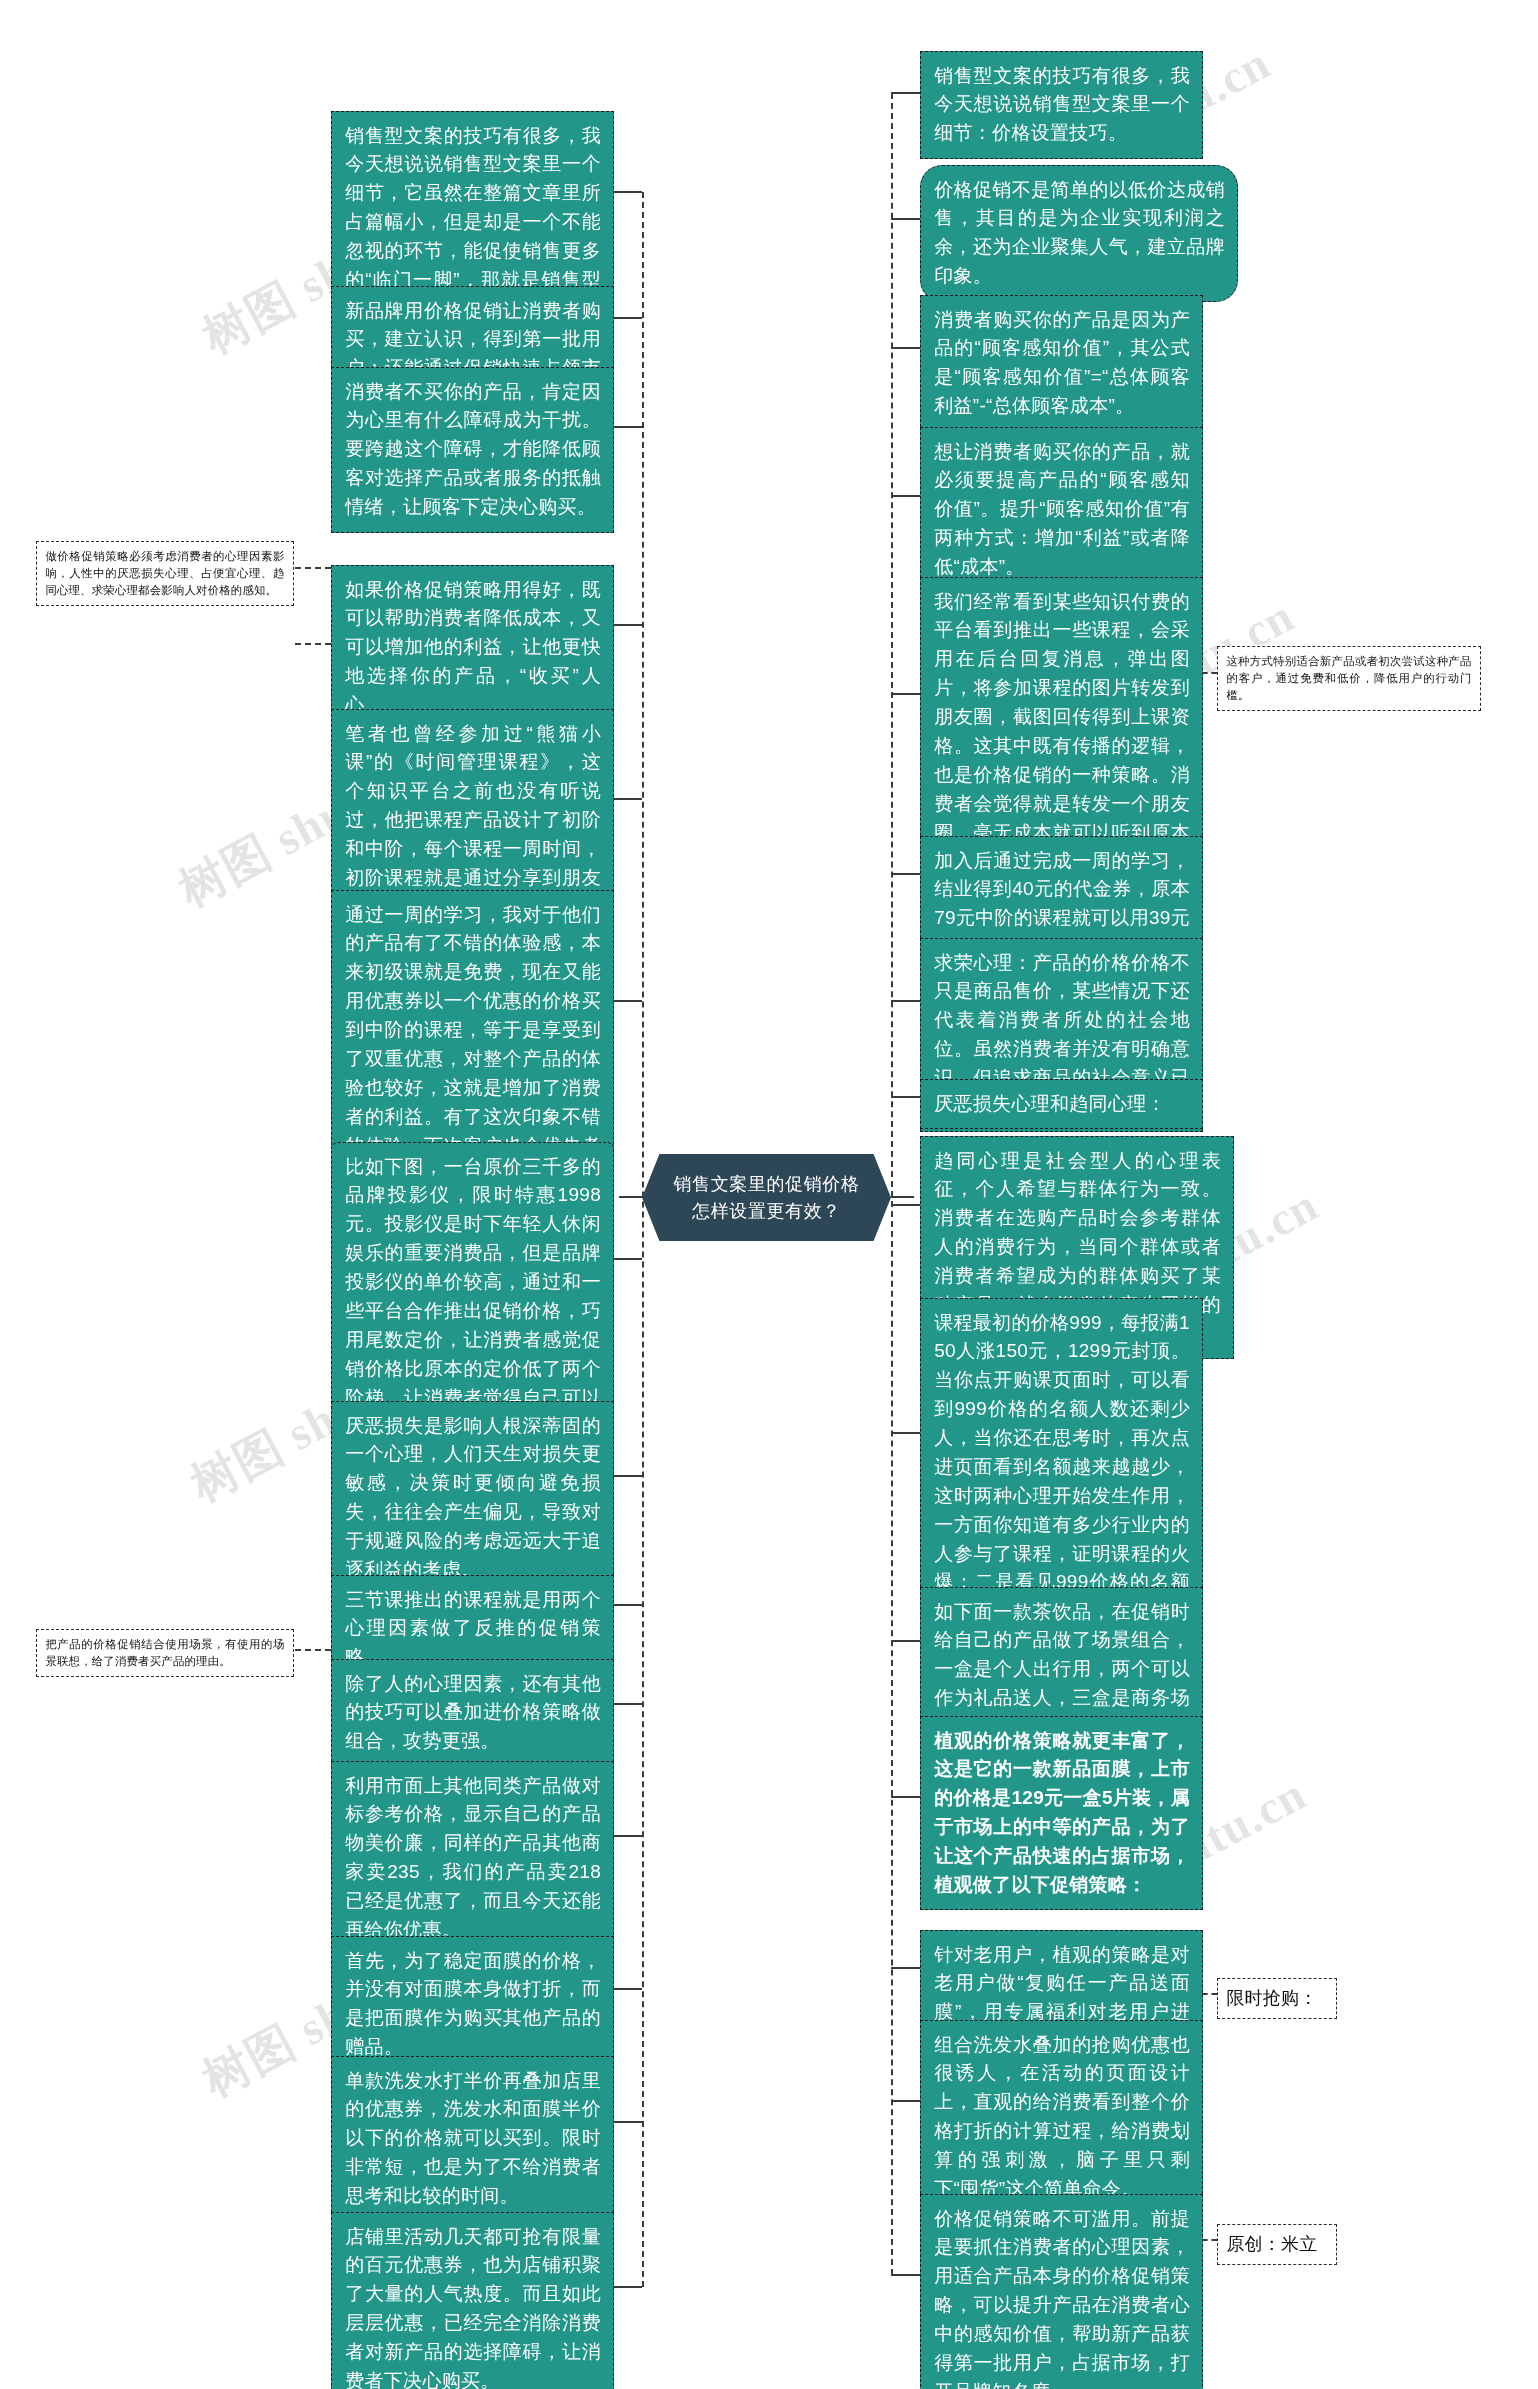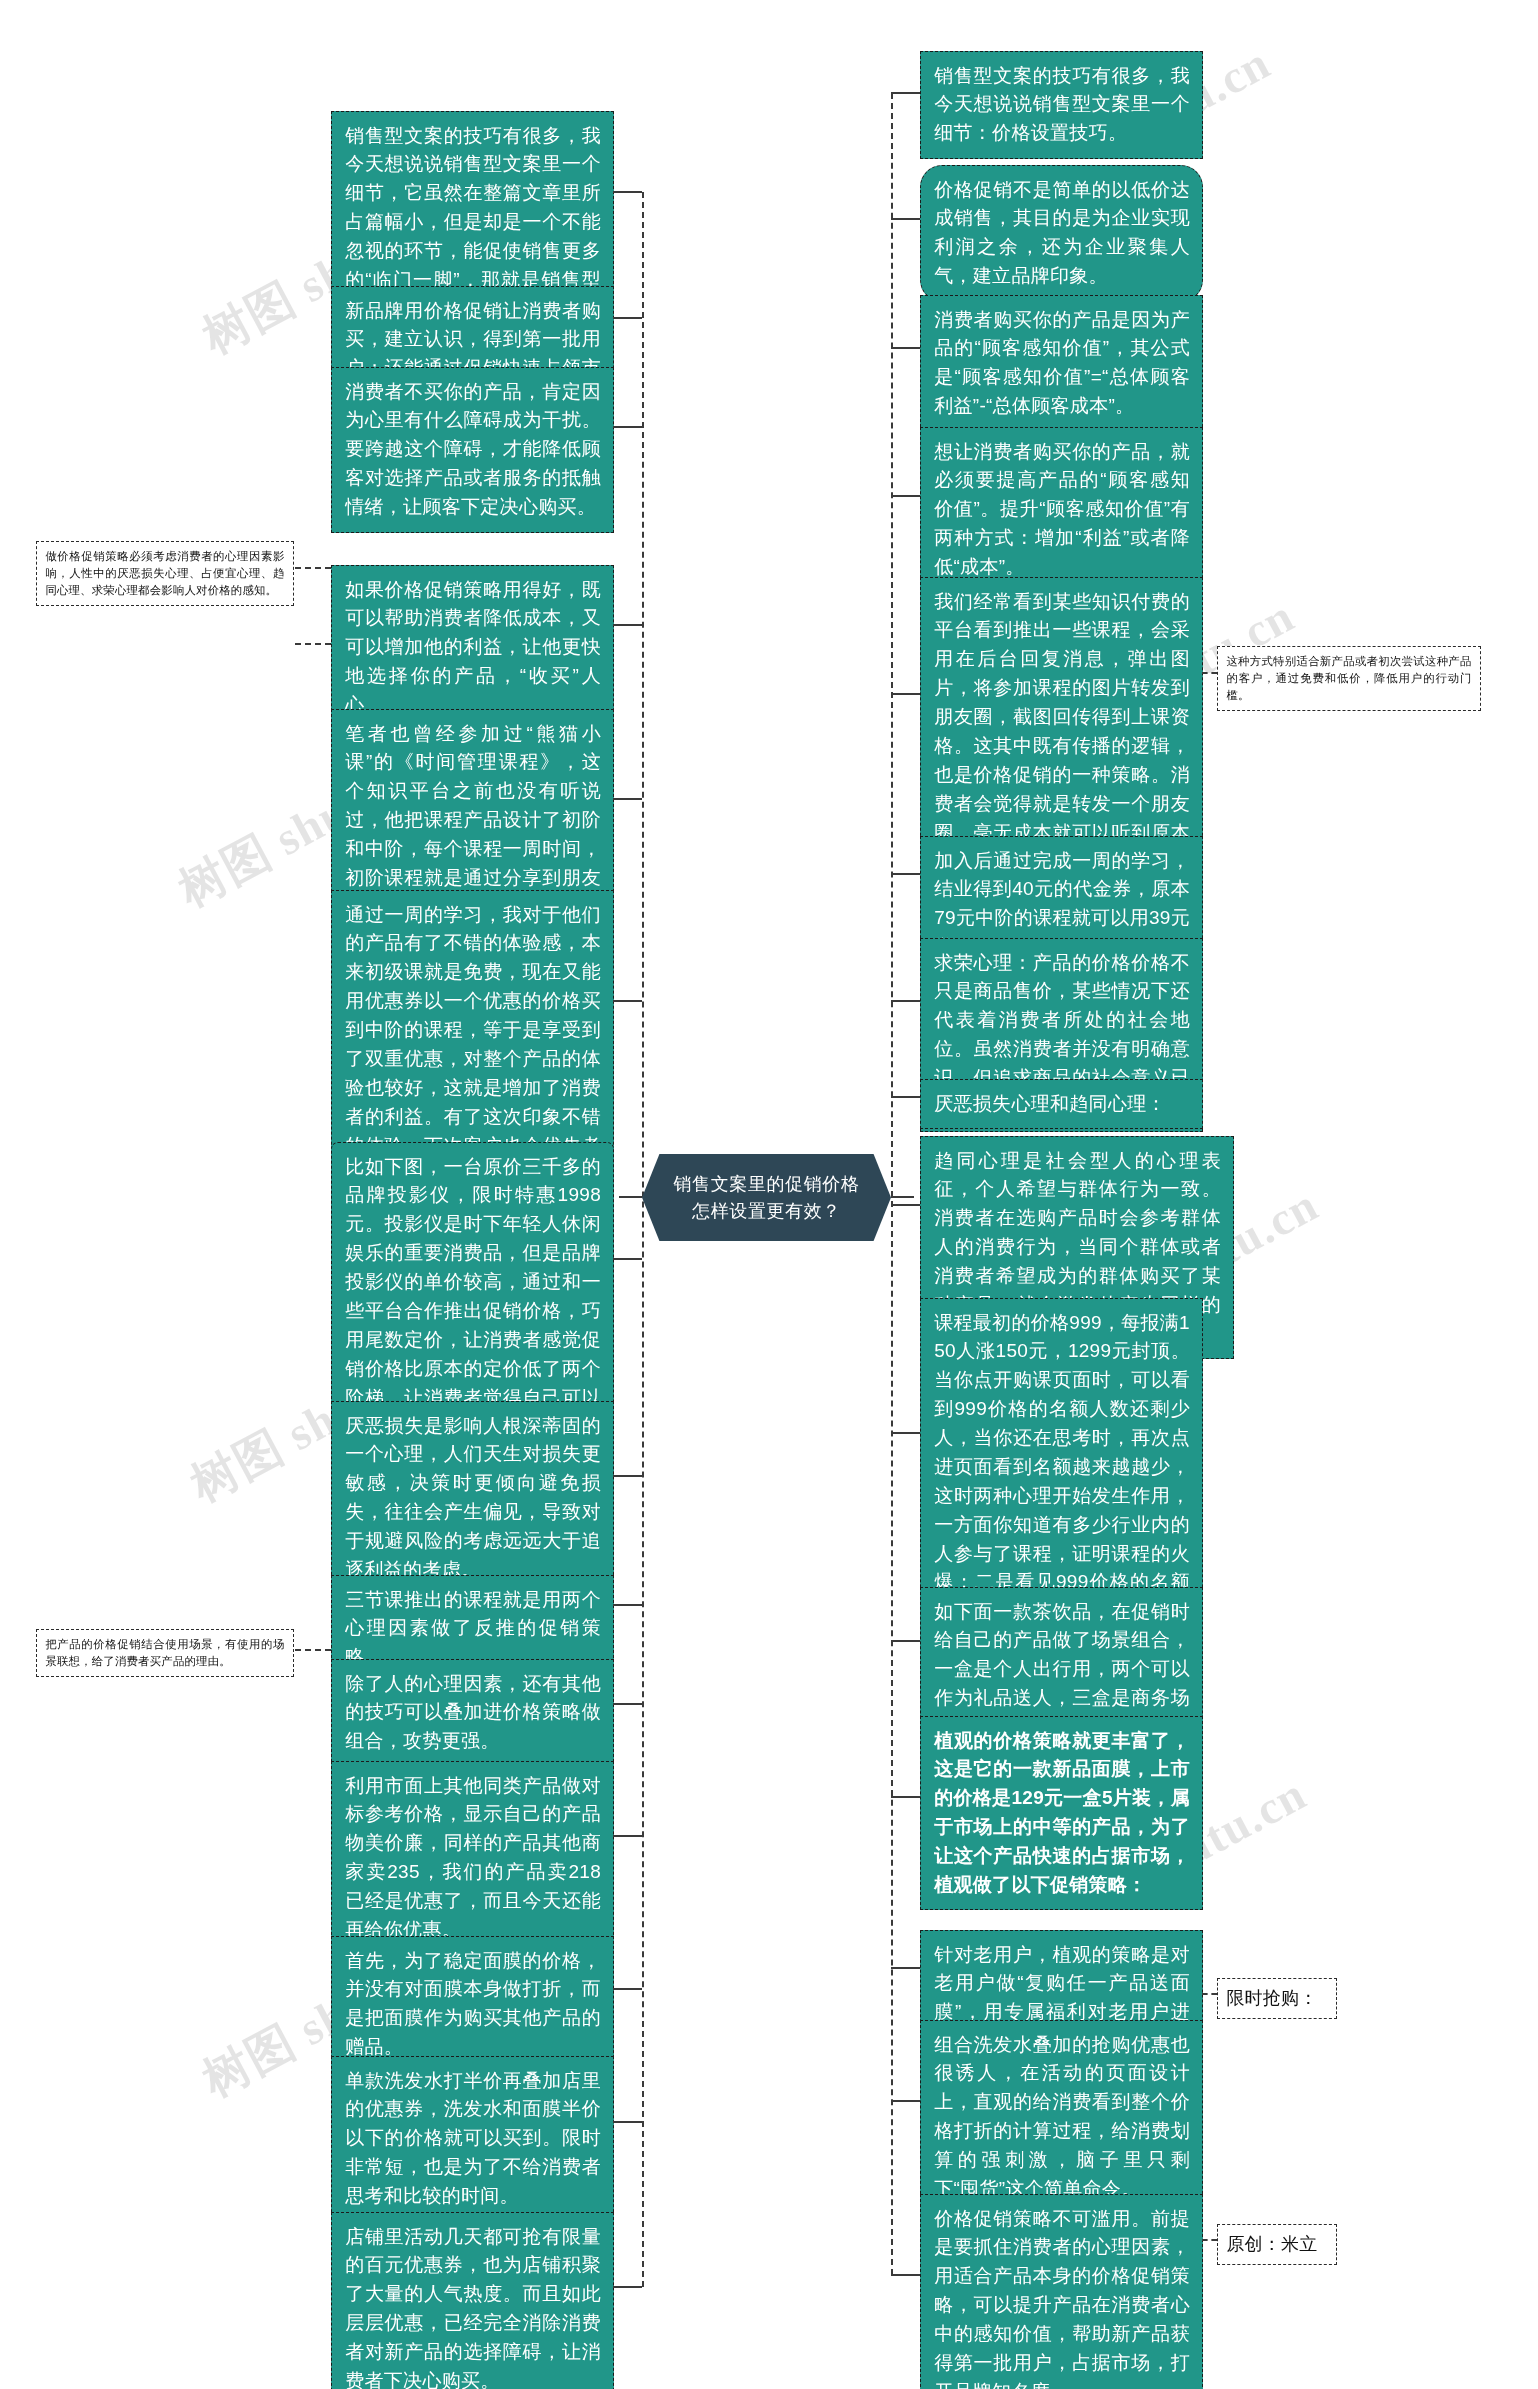--- a/index.html
+++ b/index.html
@@ -133,21 +133,21 @@
     <div class="node" style="left: 331px; top: 1761px; width: 283px; min-height: 150px;">利用市面上其他同类产品做对标参考价格，显示自己的产品物美价廉，同样的产品其他商家卖235，我们的产品卖218已经是优惠了，而且今天还能再给你优惠。</div>
     <div class="hline short" style="left: 613px; top: 1835px; width: 29px;"></div>
     <div class="node" style="left: 331px; top: 1936px; width: 283px; min-height: 108px;">首先，为了稳定面膜的价格，并没有对面膜本身做打折，而是把面膜作为购买其他产品的赠品。</div>
     <div class="hline short" style="left: 613px; top: 1988px; width: 29px;"></div>
     <div class="node" style="left: 331px; top: 2056px; width: 283px; min-height: 132px;">单款洗发水打半价再叠加店里的优惠券，洗发水和面膜半价以下的价格就可以买到。限时非常短，也是为了不给消费者思考和比较的时间。</div>
     <div class="hline short" style="left: 613px; top: 2121px; width: 29px;"></div>
     <div class="node" style="left: 331px; top: 2212px; width: 283px; min-height: 150px;">店铺里活动几天都可抢有限量的百元优惠券，也为店铺积聚了大量的人气热度。而且如此层层优惠，已经完全消除消费者对新产品的选择障碍，让消费者下决心购买。</div>
     <div class="hline short" style="left: 613px; top: 2286px; width: 29px;"></div>
     <div class="node" style="left: 920px; top: 51px; width: 283px; min-height: 84px;">销售型文案的技巧有很多，我今天想说说销售型文案里一个细节：价格设置技巧。</div>
     <div class="hline short" style="left: 891px; top: 92px; width: 29px;"></div>
-    <div class="node" style="left: 920px; top: 165px; width: 283px; min-height: 108px; border-radius: 22px;">价格促销不是简单的以低价达成销售，其目的是为企业实现利润之余，还为企业聚集人气，建立品牌印象。</div>
+    <div class="node" style="left: 920px; top: 165px; width: 318px; min-height: 108px; border-radius: 22px;">价格促销不是简单的以低价达成销售，其目的是为企业实现利润之余，还为企业聚集人气，建立品牌印象。</div>
     <div class="hline short" style="left: 891px; top: 218px; width: 29px;"></div>
     <div class="node" style="left: 920px; top: 295px; width: 283px; min-height: 108px;">消费者购买你的产品是因为产品的“顾客感知价值”，其公式是“顾客感知价值”=“总体顾客利益”-“总体顾客成本”。</div>
     <div class="hline short" style="left: 891px; top: 347px; width: 29px;"></div>
     <div class="node" style="left: 920px; top: 427px; width: 283px; min-height: 138px;">想让消费者购买你的产品，就必须要提高产品的“顾客感知价值”。提升“顾客感知价值”有两种方式：增加“利益”或者降低“成本”。</div>
     <div class="hline short" style="left: 891px; top: 495px; width: 29px;"></div>
     <div class="node" style="left: 920px; top: 577px; width: 283px; min-height: 234px;">我们经常看到某些知识付费的平台看到推出一些课程，会采用在后台回复消息，弹出图片，将参加课程的图片转发到朋友圈，截图回传得到上课资格。这其中既有传播的逻辑，也是价格促销的一种策略。消费者会觉得就是转发一个朋友圈，毫无成本就可以听到原本价值298元的课程，不听白不听，会使人最快产生行动。</div>
     <div class="hline short" style="left: 891px; top: 693px; width: 29px;"></div>
     <div class="node" style="left: 920px; top: 836px; width: 283px; min-height: 78px;">加入后通过完成一周的学习，结业得到40元的代金券，原本79元中阶的课程就可以用39元学习。</div>
     <div class="hline short" style="left: 891px; top: 873px; width: 29px;"></div>
     <div class="node" style="left: 920px; top: 938px; width: 283px; min-height: 126px;">求荣心理：产品的价格价格不只是商品售价，某些情况下还代表着消费者所处的社会地位。虽然消费者并没有明确意识，但追求商品的社会意义已成为消费特征之一。</div>

